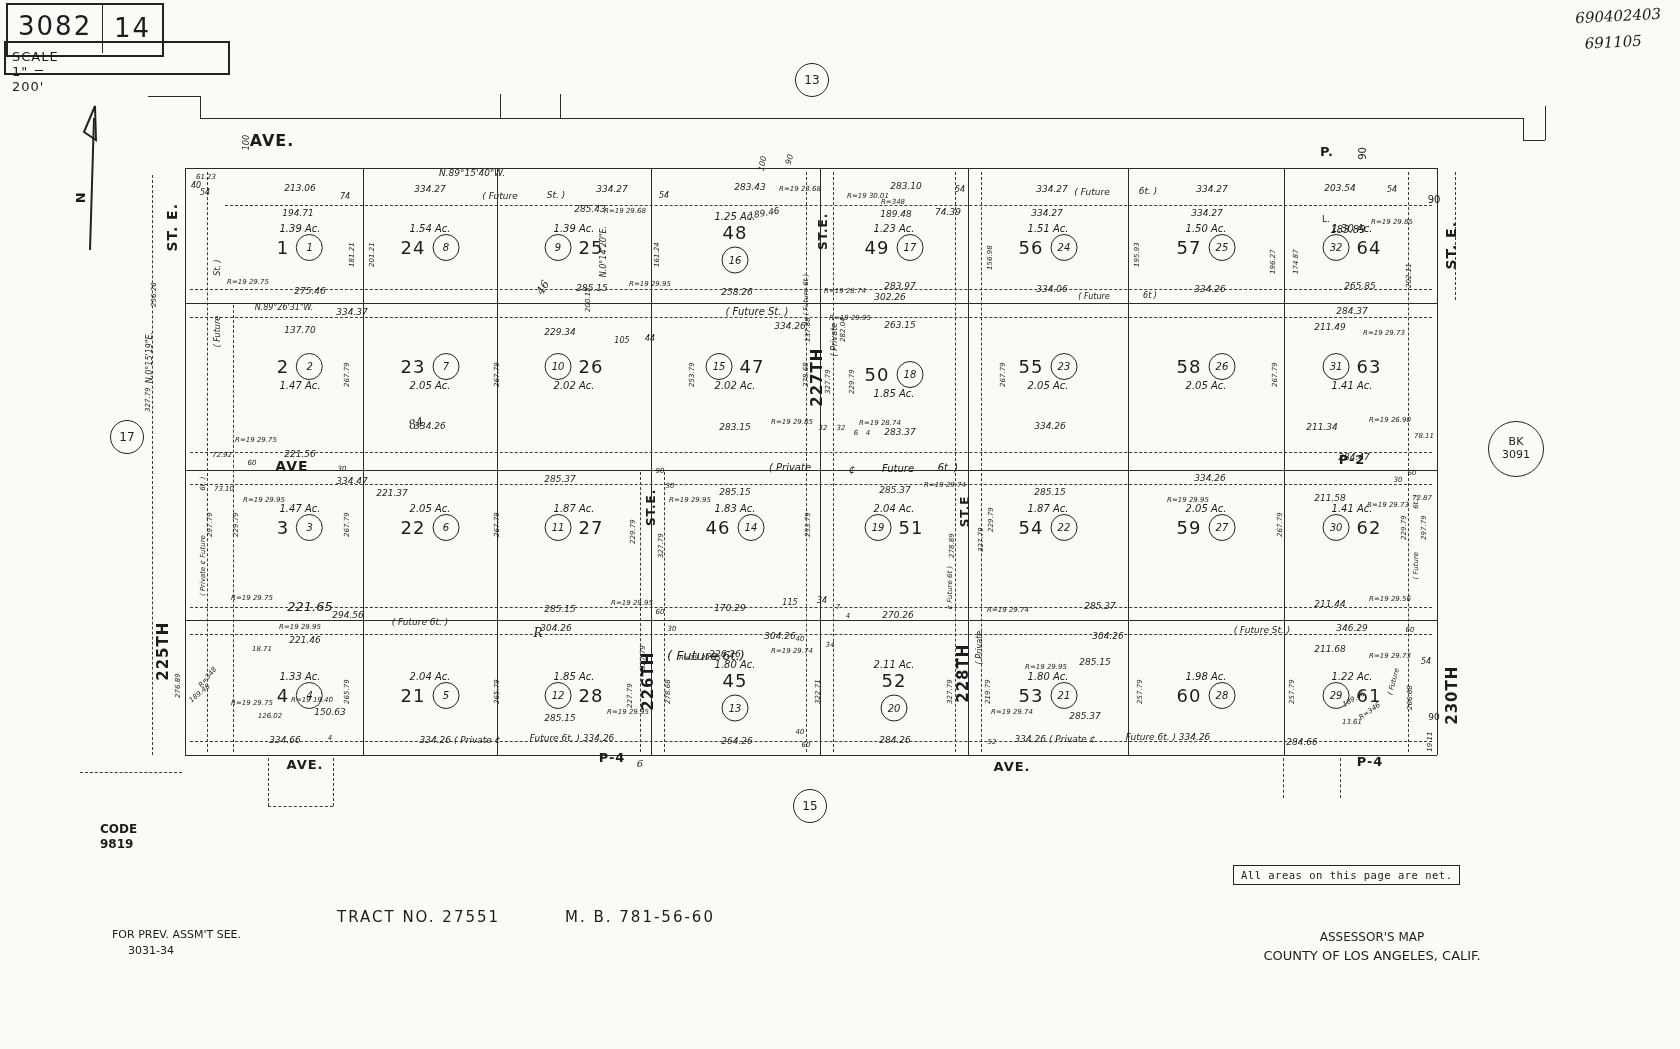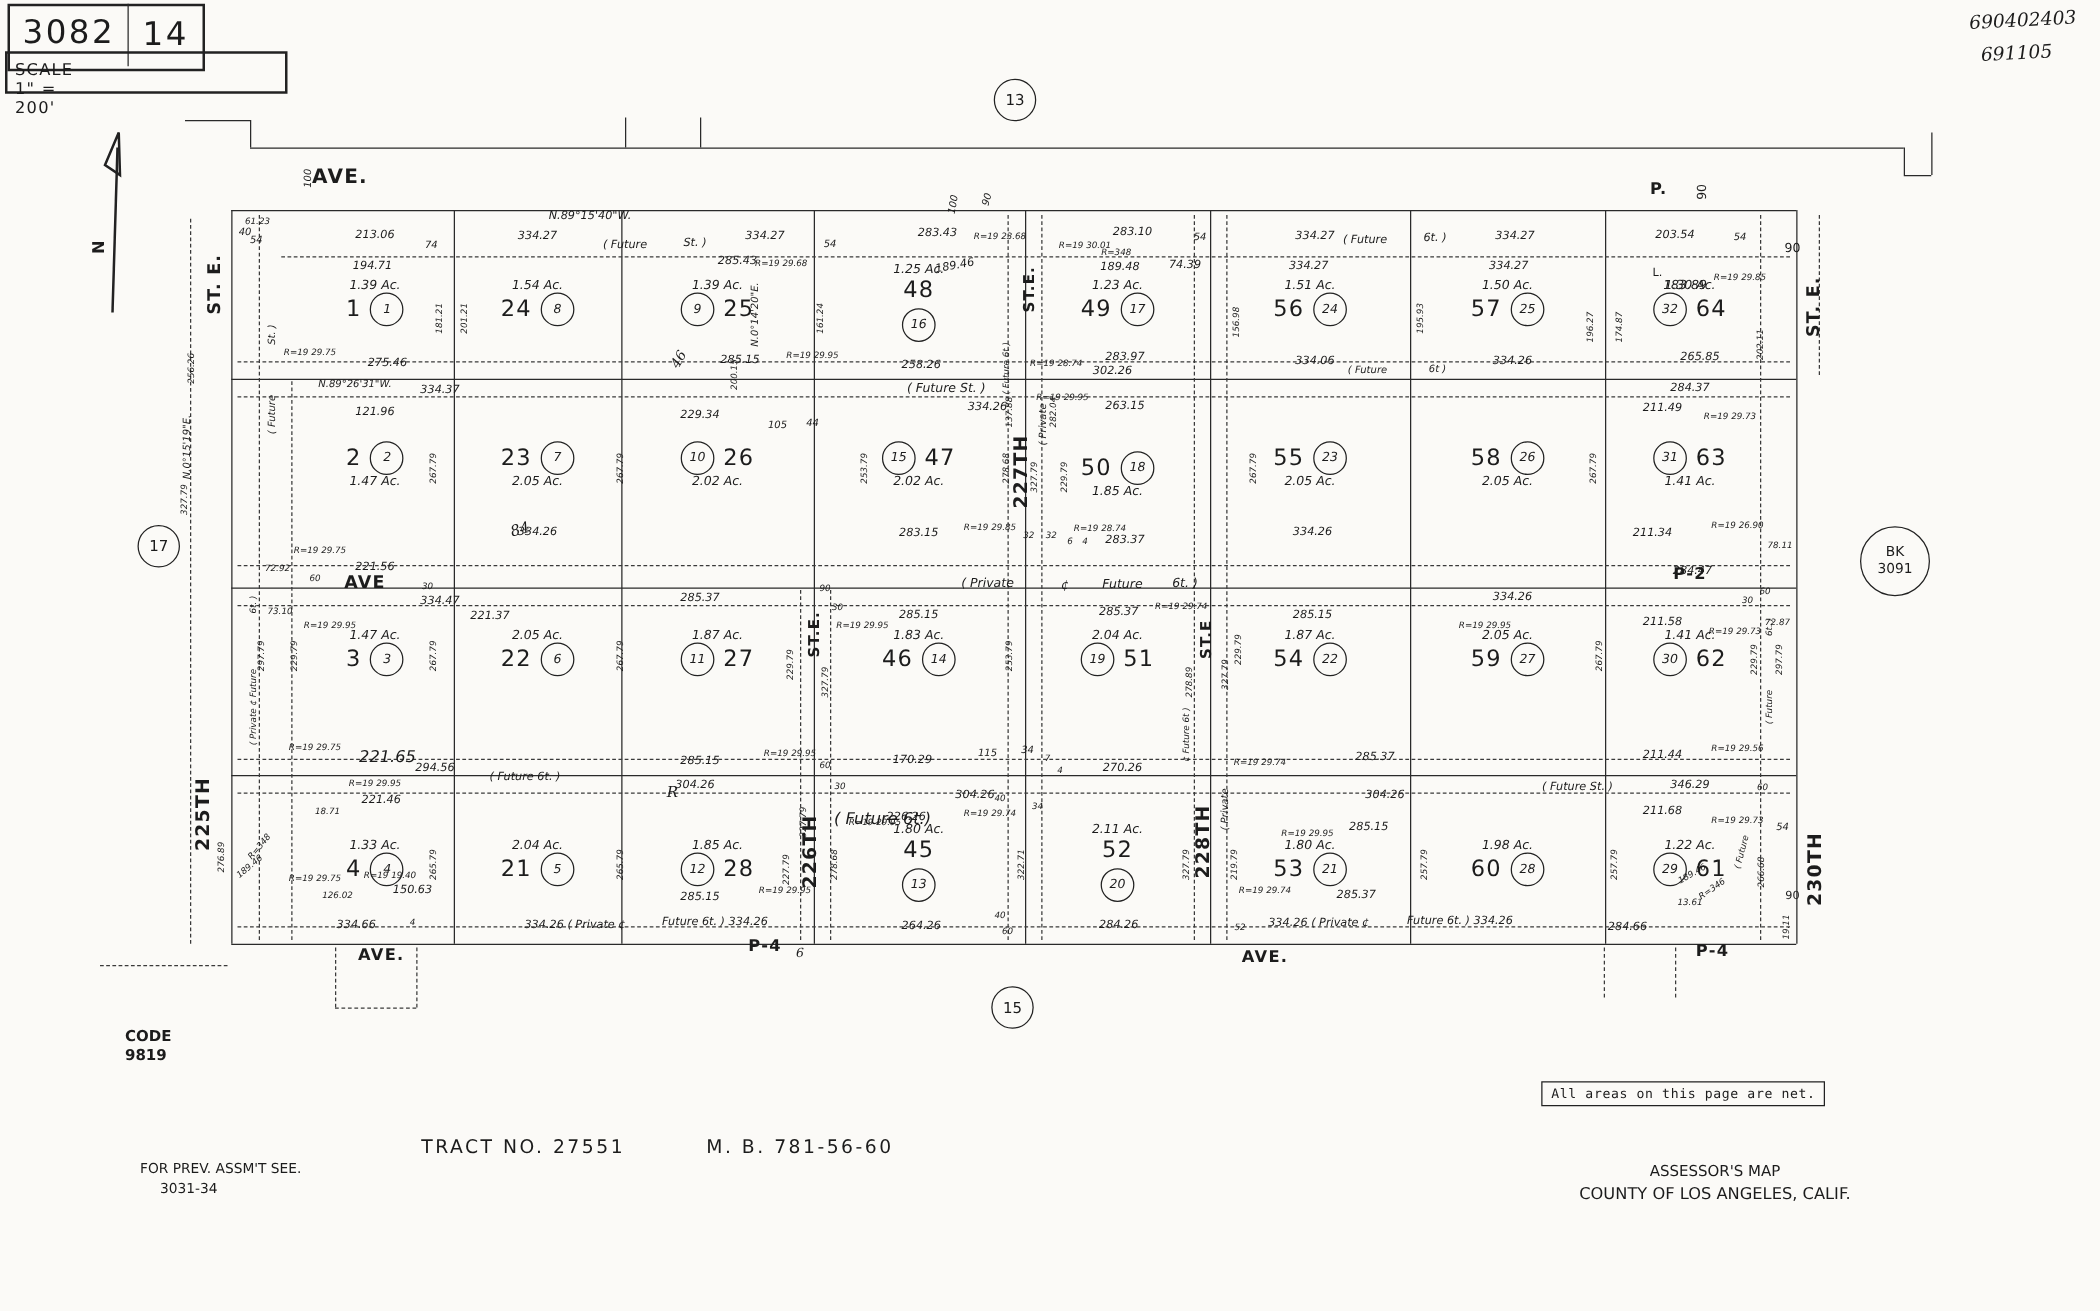--- a/index.html
+++ b/index.html
@@ -237,21 +237,21 @@
     <div class="ann i" style="left: 737px; top: 293px; font-size: 9px;">258.26</div>
     <div class="ann i" style="left: 900px; top: 287px; font-size: 9px;">283.97</div>
     <div class="ann i" style="left: 890px; top: 298px; font-size: 9px;">302.26</div>
     <div class="ann i" style="left: 845px; top: 292px; font-size: 7px;">R=19 28.74</div>
     <div class="ann i" style="left: 1052px; top: 290px; font-size: 9px;">334.06</div>
     <div class="ann i" style="left: 1210px; top: 290px; font-size: 9px;">334.26</div>
     <div class="ann i" style="left: 1360px; top: 287px; font-size: 9px;">265.85</div>
     <div class="ann i" style="left: 284px; top: 308px; font-size: 8px;">N.89°26'31"W.</div>
     <div class="ann i" style="left: 352px; top: 313px; font-size: 9px;">334.37</div>
     <div class="ann i" style="left: 790px; top: 327px; font-size: 9px;">334.26</div>
-    <div class="ann i" style="left: 300px; top: 331px; font-size: 9px;">121.96</div>
+    <div class="ann i" style="left: 300px; top: 331px; font-size: 9px;">137.70</div>
     <div class="ann i" style="left: 560px; top: 333px; font-size: 9px;">229.34</div>
     <div class="ann i" style="left: 622px; top: 341px; font-size: 8px;">105</div>
     <div class="ann i" style="left: 650px; top: 339px; font-size: 8px;">44</div>
     <div class="ann i" style="left: 900px; top: 326px; font-size: 9px;">263.15</div>
     <div class="ann i" style="left: 850px; top: 319px; font-size: 7px;">R=19 29.95</div>
     <div class="ann i" style="left: 1352px; top: 312px; font-size: 9px;">284.37</div>
     <div class="ann i" style="left: 1330px; top: 328px; font-size: 9px;">211.49</div>
     <div class="ann i" style="left: 1384px; top: 334px; font-size: 7px;">R=19 29.73</div>
     <div class="ann i" style="left: 347px; top: 375px; font-size: 7px; transform: translate(-50%, -55%) rotate(-90deg);">267.79</div>
     <div class="ann i" style="left: 497px; top: 375px; font-size: 7px; transform: translate(-50%, -55%) rotate(-90deg);">267.79</div>

